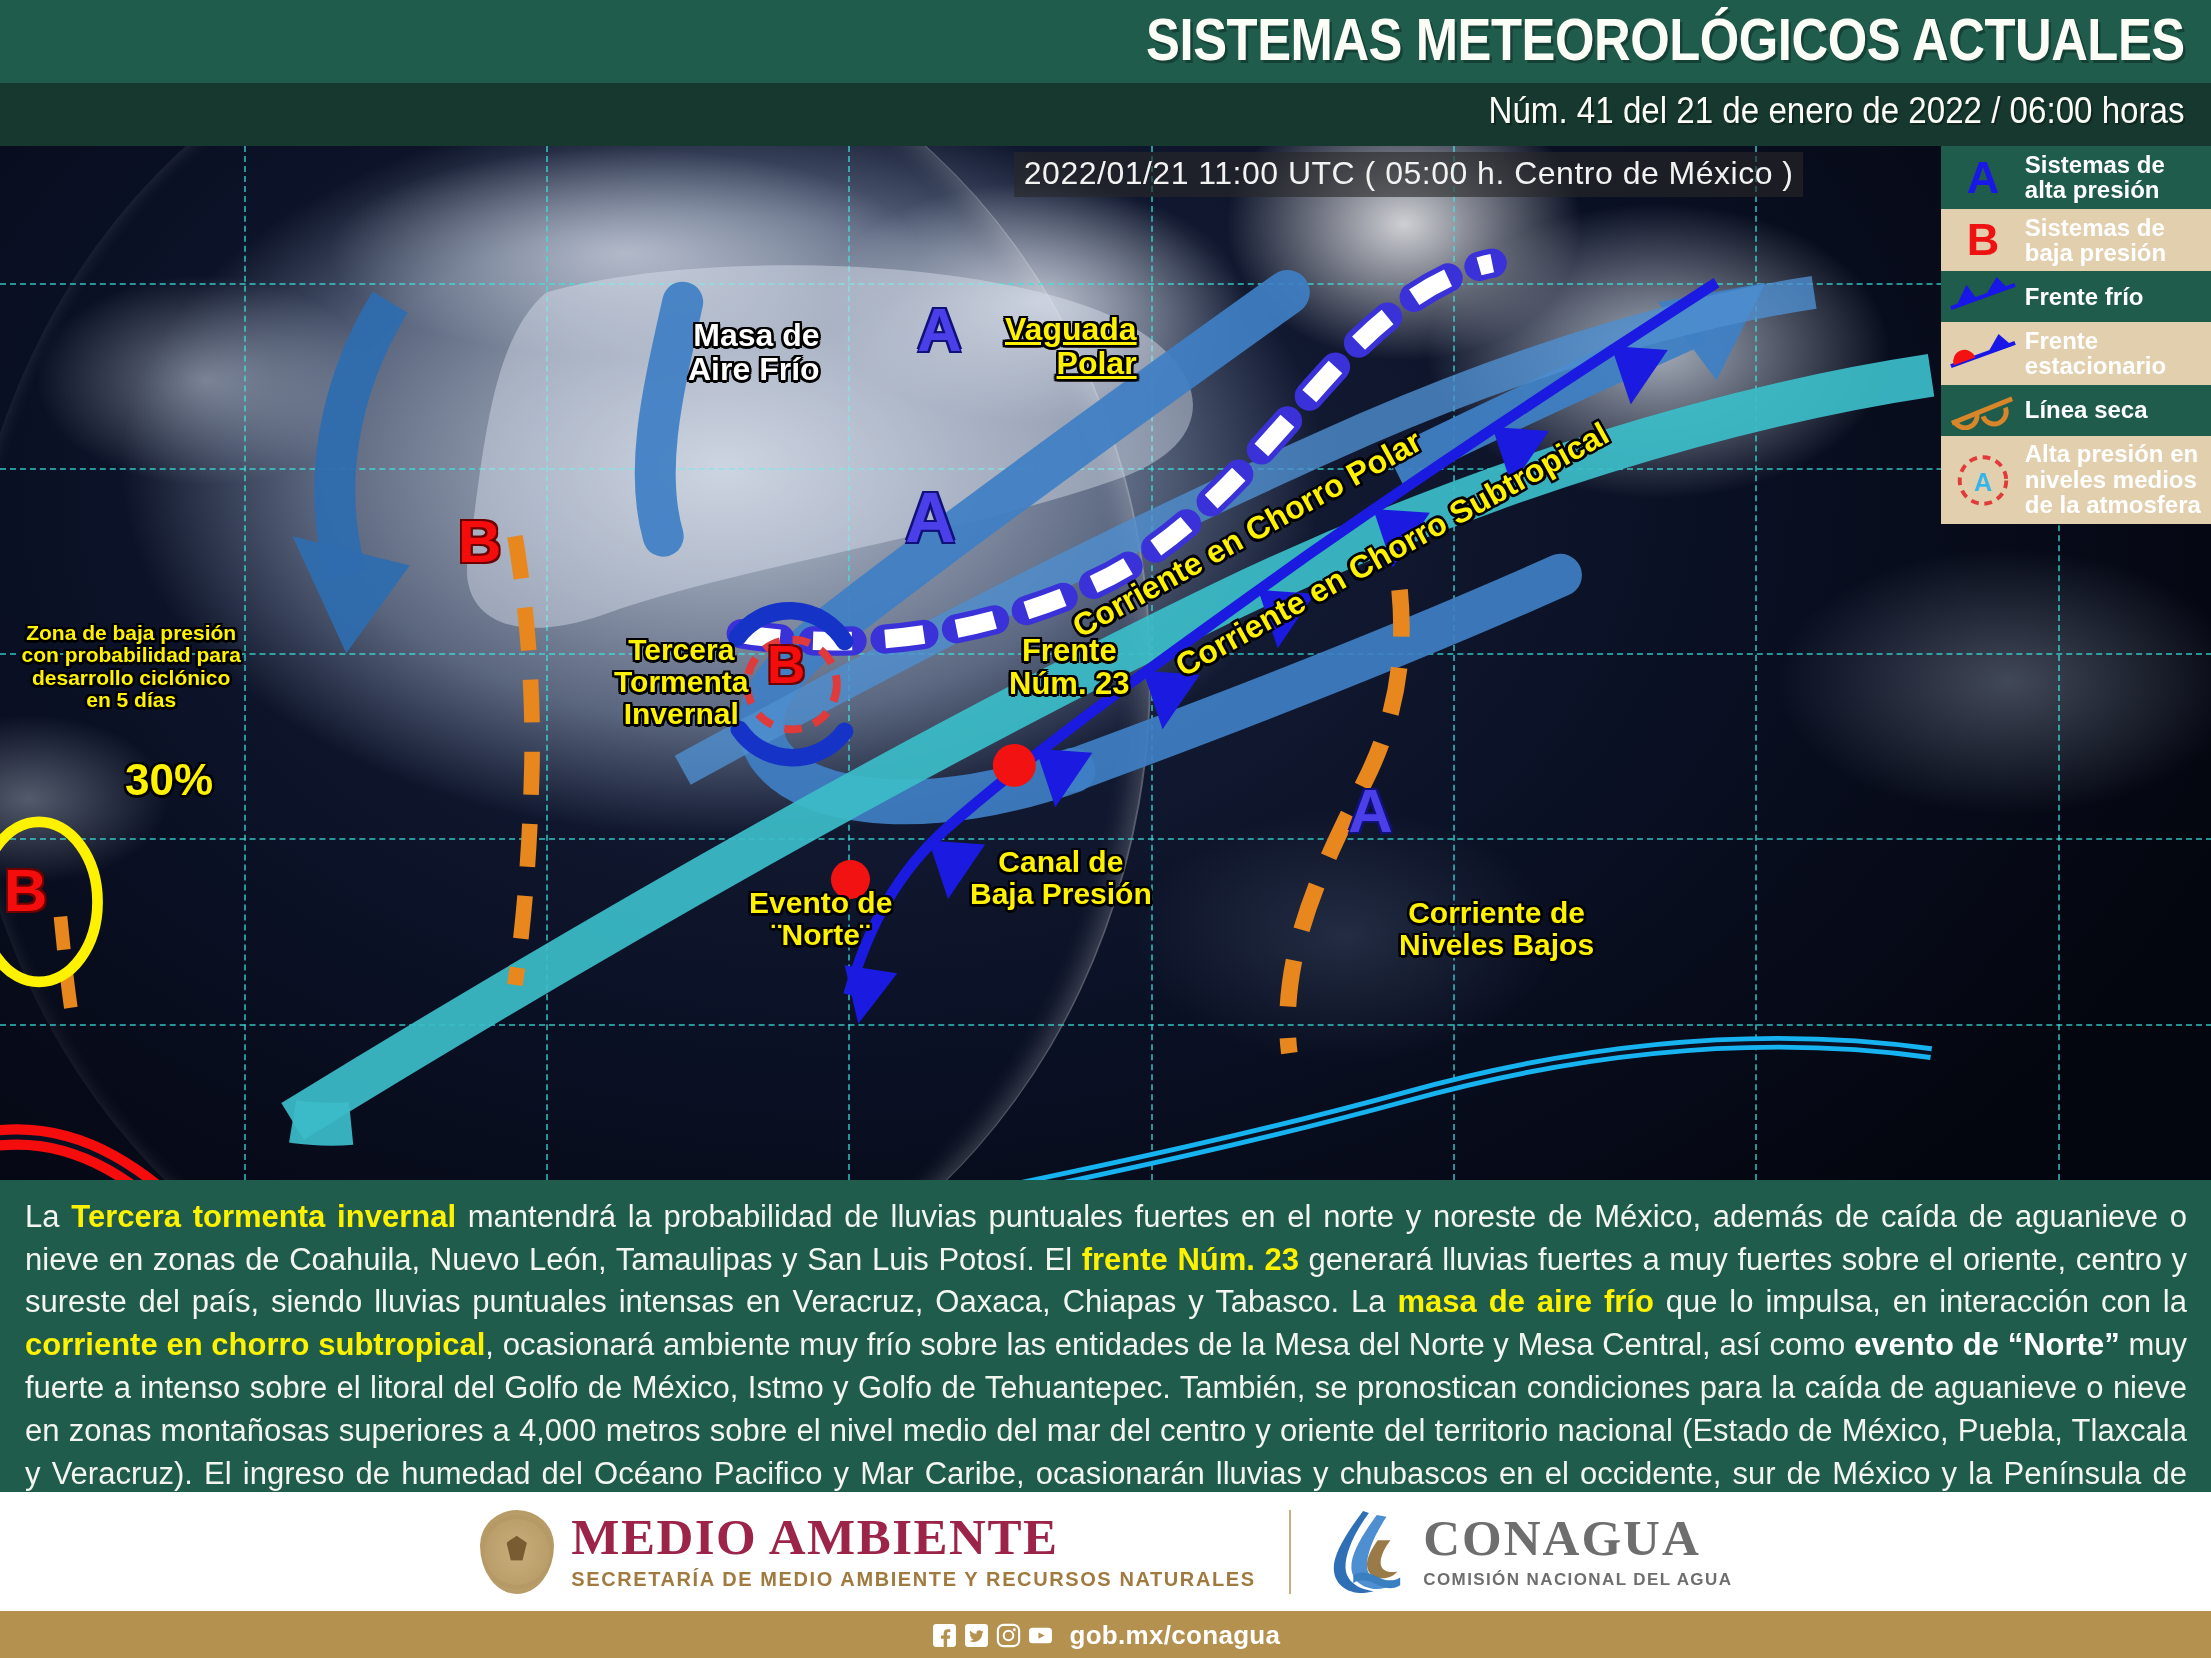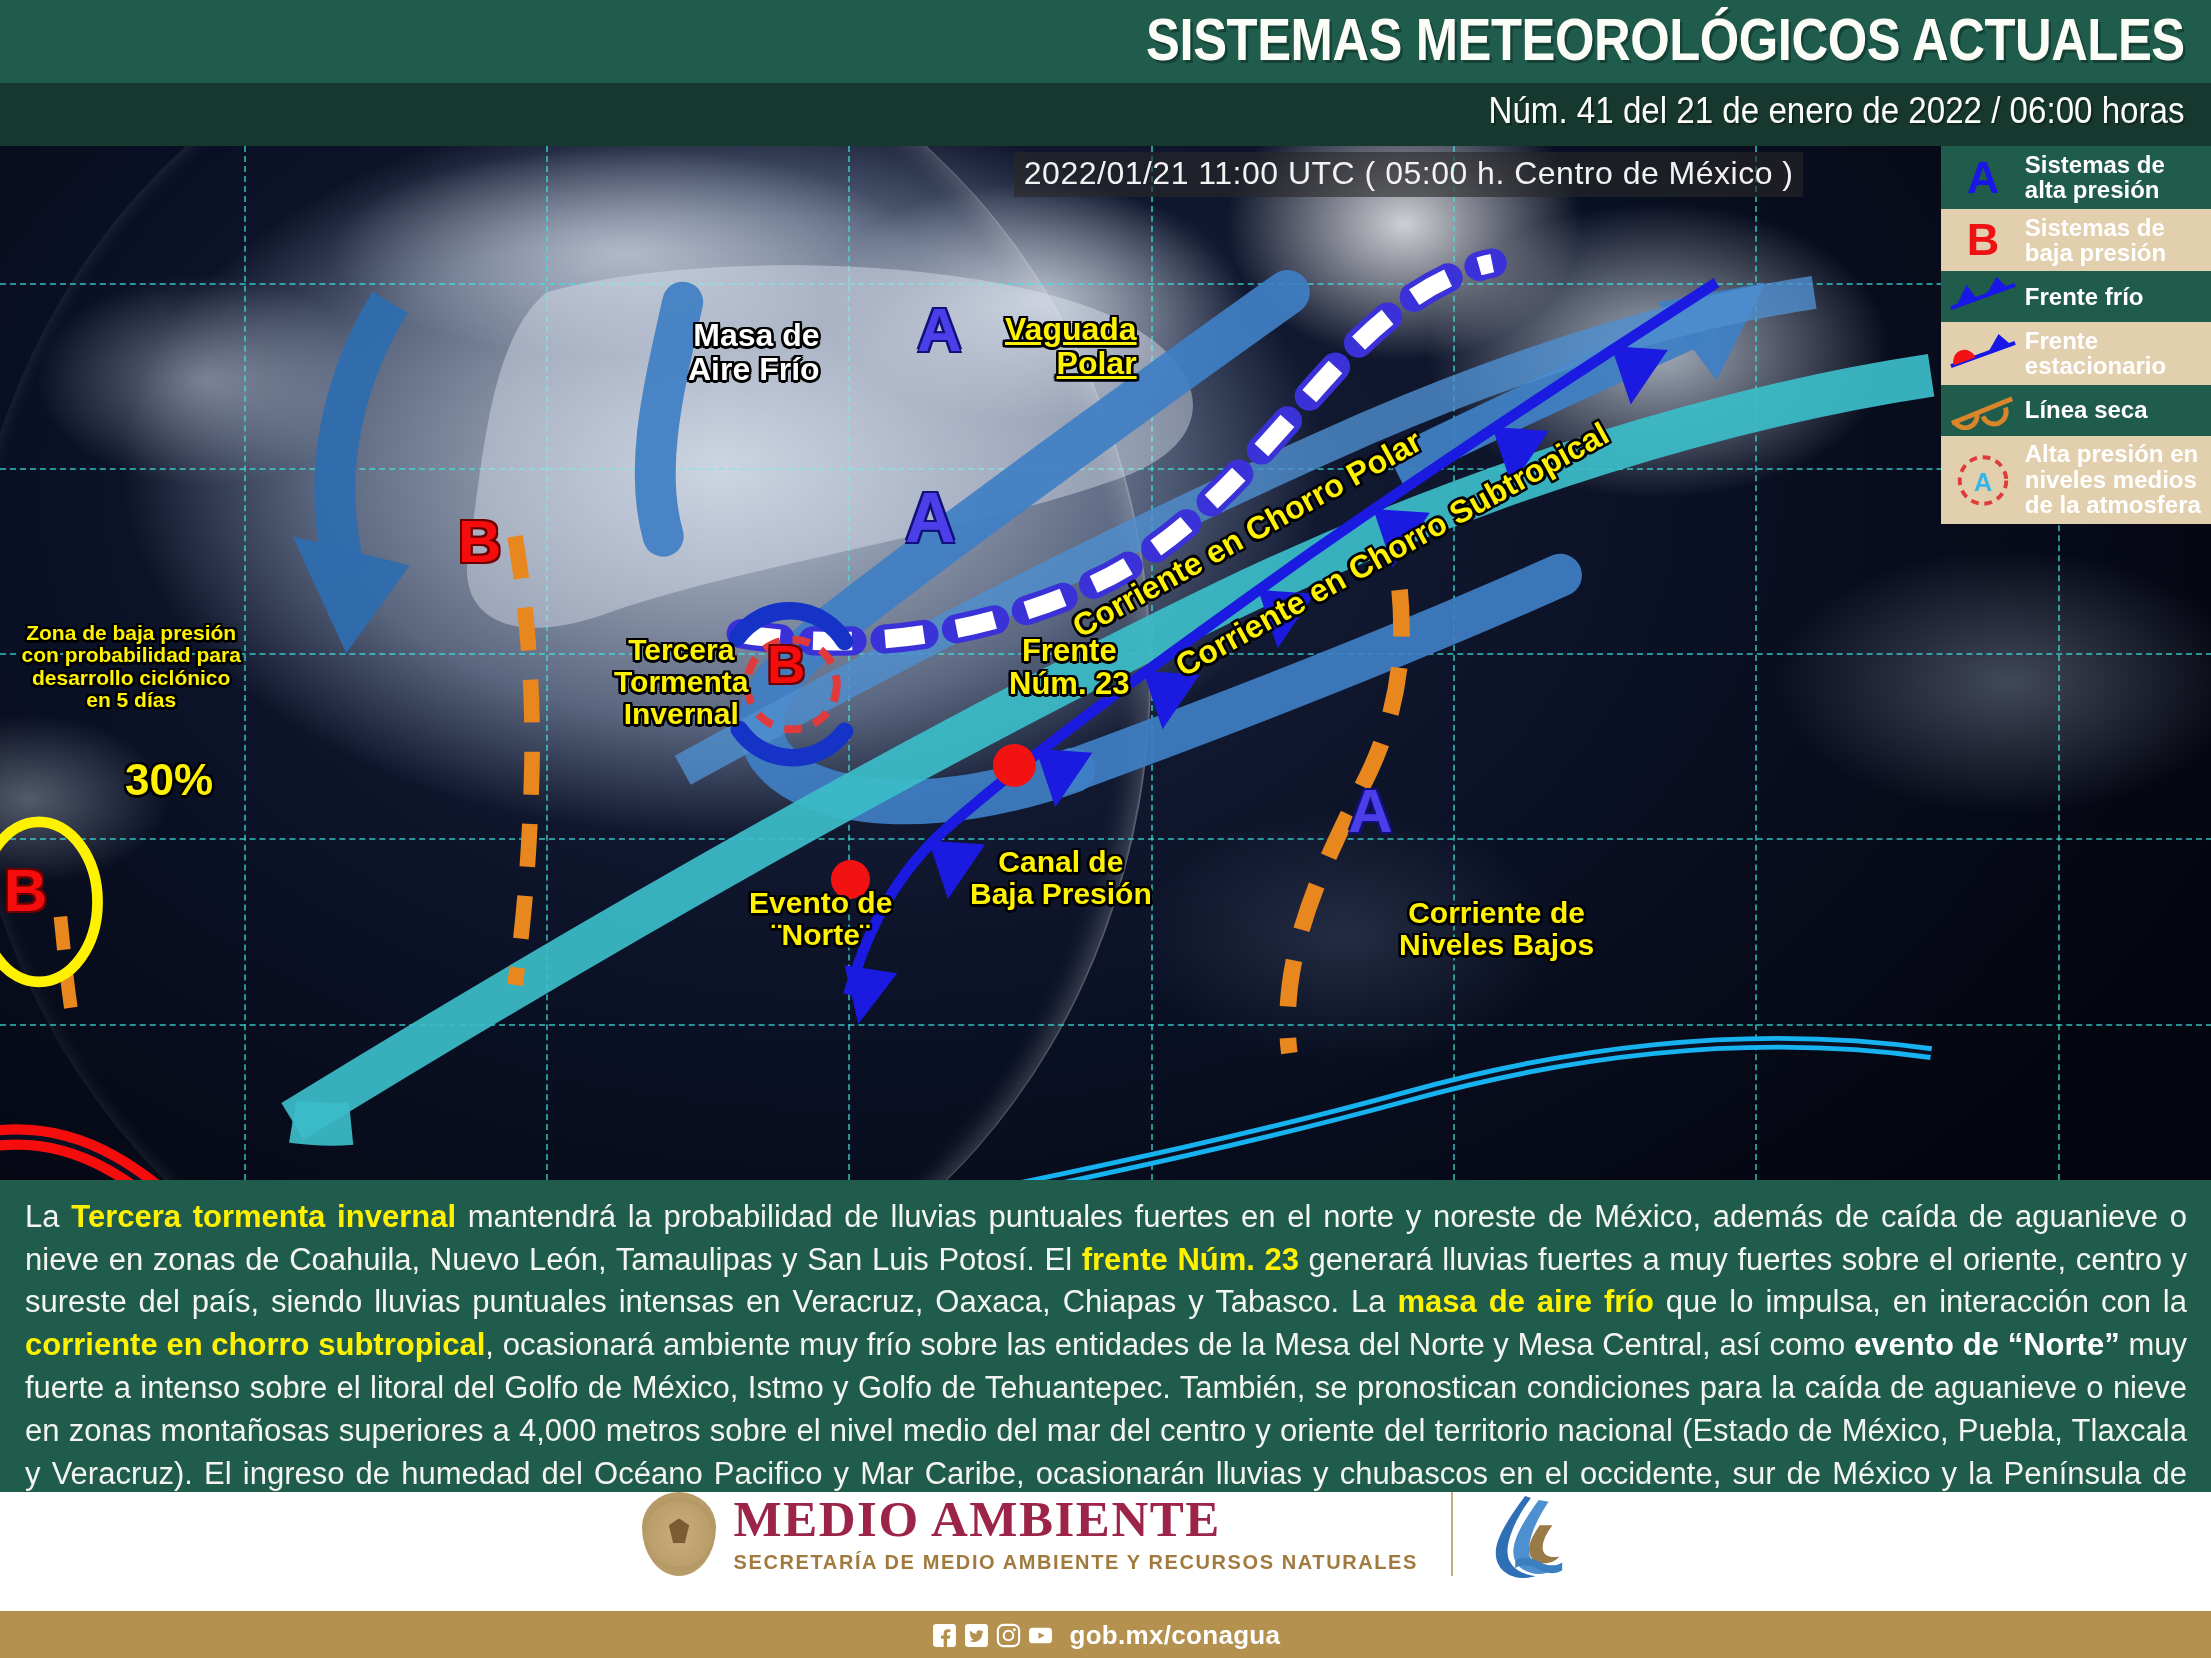--- a/index.html
+++ b/index.html
@@ -129,21 +129,21 @@
     font-size:31px; line-height:1.385;
     text-align:justify; text-justify:inter-word;
     font-family:"Liberation Sans", sans-serif;
   }
   #bodytext b.hl { color:#fff200; }
   #bodytext b.wb { color:#ffffff; }
 
   
   #logos {
     position:absolute; left:0; top:1492px; width:2212px; height:119px;
-    background:#ffffff; display:flex; align-items:flex-start; justify-content:center; gap:0px;
+    background:#ffffff; display:flex; align-items:center; justify-content:center; gap:0px;
   }
   #logo-left { display:flex; align-items:center; gap:17.6px; }
   #shield {
     width:74px; height:84px; flex:0 0 74px;
     border-radius:50% 50% 50% 50% / 42% 42% 58% 58%;
     background:
       radial-gradient(circle at 50% 44%, #8a6a3c 0 13%, rgba(138,106,60,0) 14%),
       radial-gradient(circle at 50% 50%, rgba(196,166,112,0) 58%, #b69a66 59%, #b69a66 66%, rgba(196,166,112,0) 67%),
       radial-gradient(ellipse at 50% 50%, #c9ad7a 0%, #b09460 100%);
     position:relative;
@@ -392,20 +392,24 @@
     <svg id="conagua-mark" viewBox="0 0 86 92">
       <path d="M40,4 C22,28 10,48 10,62 C10,78 22,88 40,88 C44,88 48,87 51,86
                C34,84 22,75 22,61 C22,47 31,26 46,6 Z" fill="#2f6fb5"></path>
       <path d="M54,8 C38,30 28,48 28,61 C28,74 38,83 54,84 C60,84 66,82 70,79
                C56,79 44,72 44,60 C44,46 52,28 64,10 Z" fill="#4d8fd0"></path>
       <path d="M55,34 C48,44 44,52 44,59 C44,68 51,73 60,73 C66,73 72,70 75,66
                C66,68 58,65 58,57 C58,50 62,42 68,34 Z" fill="#9a7a46"></path>
       <path d="M30,70 C38,64 48,68 56,72 C64,76 72,76 78,72 L78,80
                C72,84 64,84 56,80 C48,76 38,72 30,78 Z" fill="#3a7fc0"></path>
     </svg>
+    <div id="cn-text">
+      <div id="cn-title">CONAGUA</div>
+      <div id="cn-sub">COMISIÓN NACIONAL DEL AGUA</div>
+    </div>
   </div>
 </div>
 
 <div id="social">
   <svg class="sico" viewBox="0 0 24 24">
     <rect x="1" y="1" width="22" height="22" rx="3" fill="#ffffff"></rect>
     <path d="M14.5 23v-8h2.6l.4-3h-3v-1.8c0-.9.25-1.5 1.5-1.5H17.6V6c-.3 0-1.3-.12-2.4-.12-2.4 0-4 1.45-4 4.12V12H8.6v3h2.6v8z" fill="#b5914f"></path>
   </svg>
   <svg class="sico" viewBox="0 0 24 24">
     <rect x="1" y="1" width="22" height="22" rx="3" fill="#ffffff"></rect>

